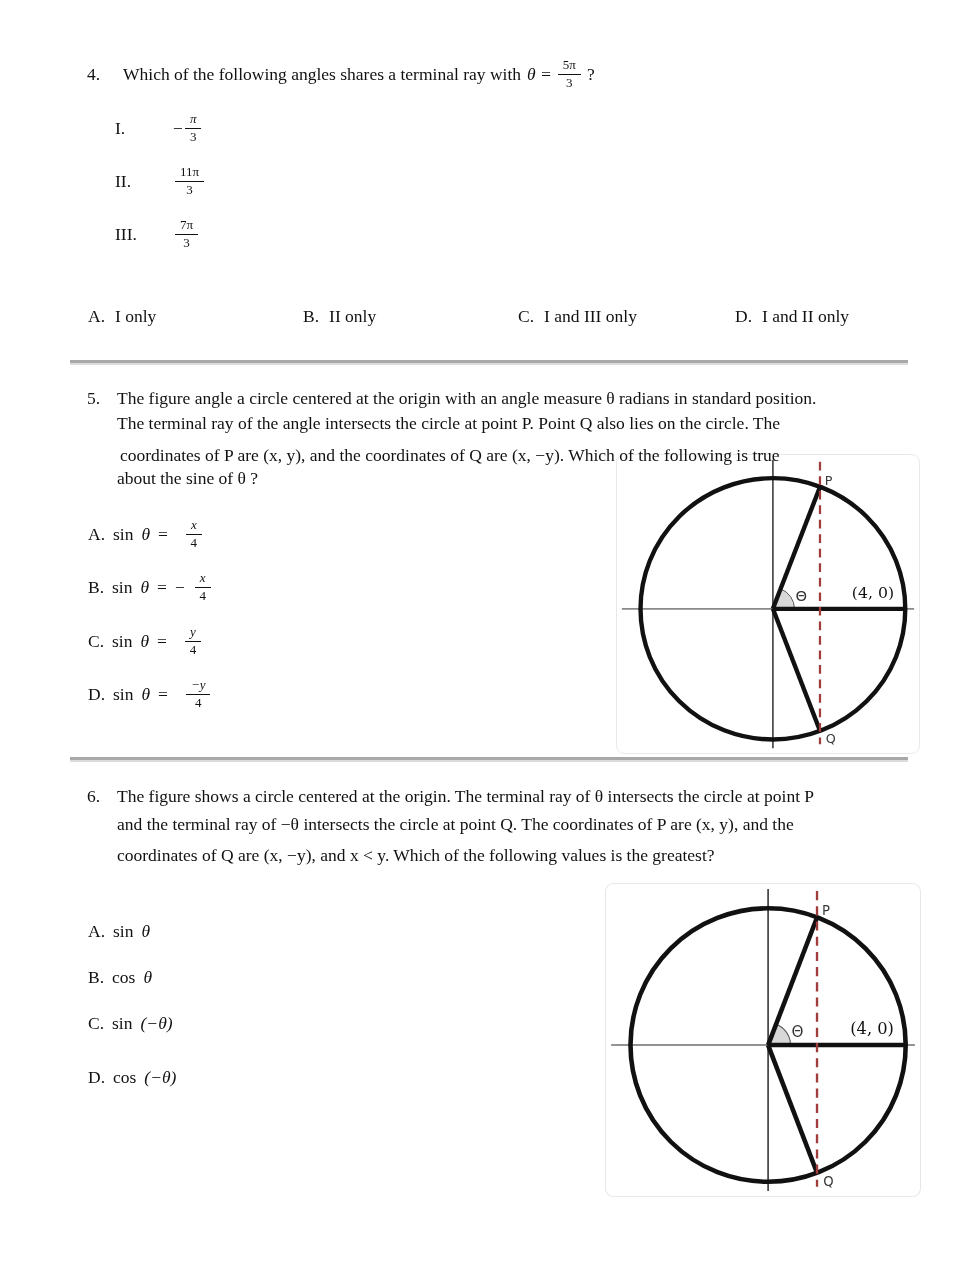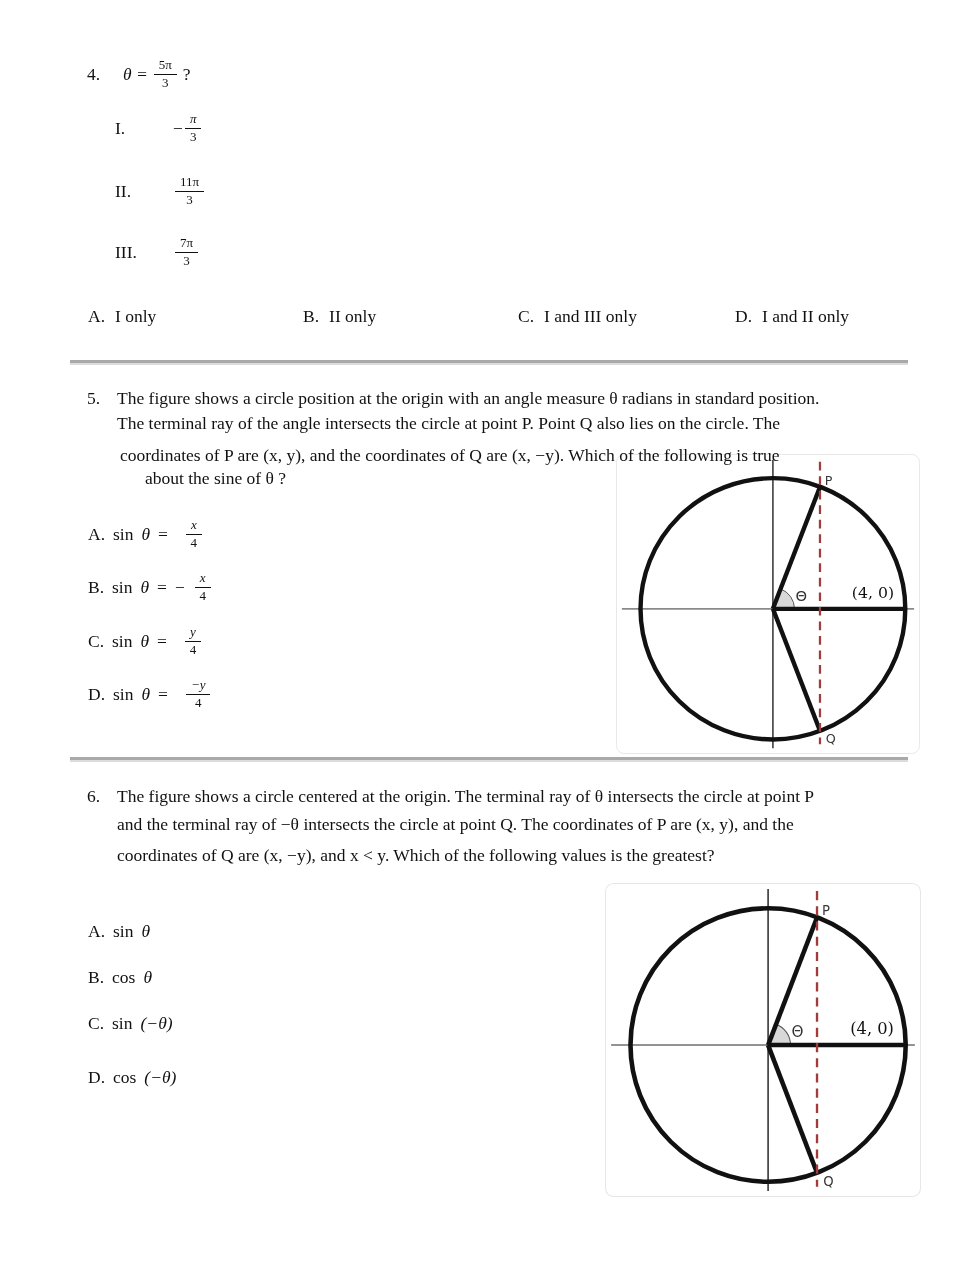--- a/index.html
+++ b/index.html
@@ -33,45 +33,46 @@
   
   .figwrap{z-index:0;}
   svg text{font-family:"DejaVu Sans","Liberation Sans",sans-serif;}
   svg .coordlabel{font-family:"DejaVu Serif","Liberation Serif",serif;}
 </style>
 </head>
 <body>
 
 <div class="abs q4line">
   <span class="qnum">4.</span>
+  <span>Which of the following angles shares a terminal ray with</span>
   <span class="mi">θ =</span>
   <span class="frac">
     <span class="num">5π</span>
     <span class="den">3</span>
   </span>
   <span>?</span>
 </div>
 
 <div class="abs roman" style="top:112px;">
   <span class="rlabel">I.</span>
   <span class="sign">−</span>
   <span class="frac">
     <span class="num mi">π</span>
     <span class="den">3</span>
   </span>
 </div>
-<div class="abs roman" style="top:175px;">
+<div class="abs roman" style="top:165px;">
   <span class="rlabel">II.</span>
   <span class="sign"></span>
   <span class="frac">
     <span class="num">11π</span>
     <span class="den">3</span>
   </span>
 </div>
-<div class="abs roman" style="top:236px;">
+<div class="abs roman" style="top:218px;">
   <span class="rlabel">III.</span>
   <span class="sign"></span>
   <span class="frac">
     <span class="num">7π</span>
     <span class="den">3</span>
   </span>
 </div>
 
 <div class="abs choice" style="left:88px;top:306px;">
   <span class="clabel">A.</span>
@@ -88,24 +89,24 @@
 <div class="abs choice" style="left:735px;top:306px;">
   <span class="clabel">D.</span>
   <span>I and II only</span>
 </div>
 
 <div class="abs divider" style="top:360px;"></div>
 
 <div class="abs txt" style="left:87px;top:388px;">
   <span>5.</span>
 </div>
-<div class="abs txt" style="left:117px;top:388px;">The figure shows a circle position at the origin with an angle measure θ radians in standard position.</div>
+<div class="abs txt" style="left:117px;top:388px;">The figure angle a circle centered at the origin with an angle measure θ radians in standard position.</div>
 <div class="abs txt" style="left:117px;top:413px;text-align:right;">The terminal ray of the angle intersects the circle at point P. Point Q also lies on the circle. The</div>
 <div class="abs txt" style="left:120px;top:437px;margin-top:8px;">coordinates of P are (x, y), and the coordinates of Q are (x, −y). Which of the following is true</div>
-<div class="abs txt" style="left:117px;top:468px;margin-left:28px;">about the sine of θ ?</div>
+<div class="abs txt" style="left:117px;top:468px;">about the sine of θ ?</div>
 
 <div class="abs mopt" style="left:88px;top:518px;">
   <span>A.</span>
   <span>sin</span>
   <span class="mi">θ</span>
   <span>=</span>
   <span class="sign"></span>
   <span class="frac">
     <span class="num var">x</span>
     <span class="den">4</span>

